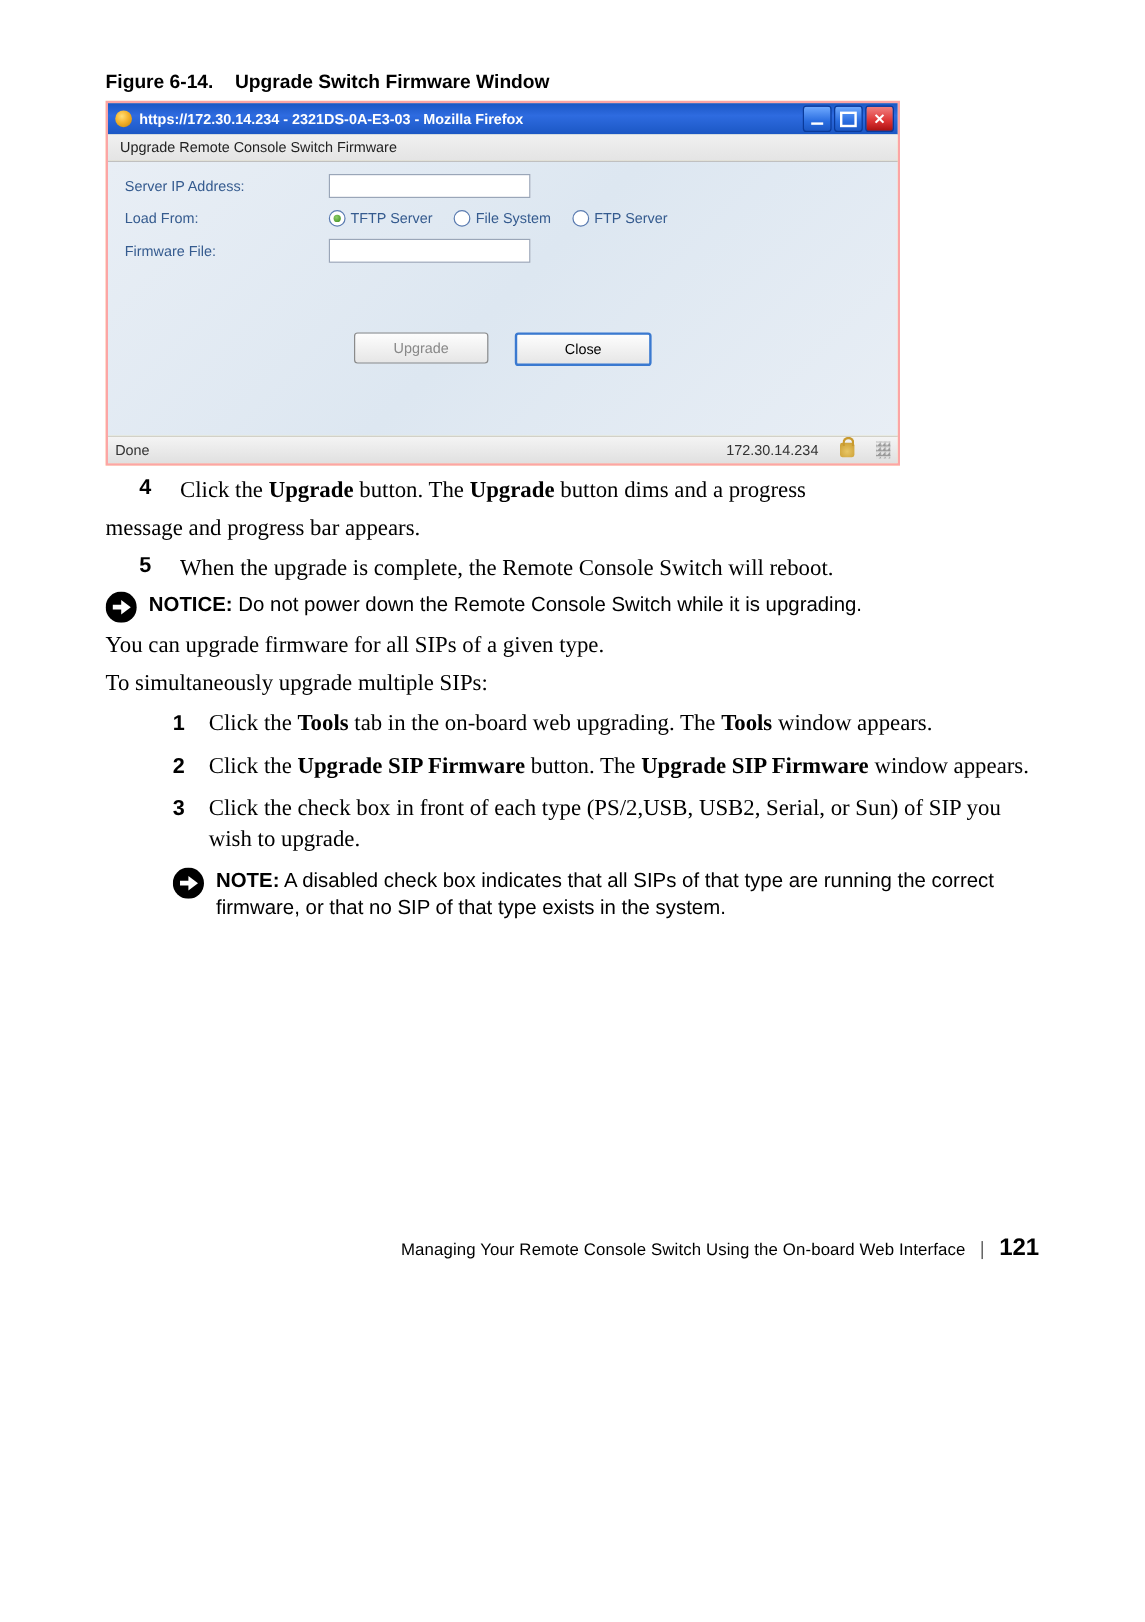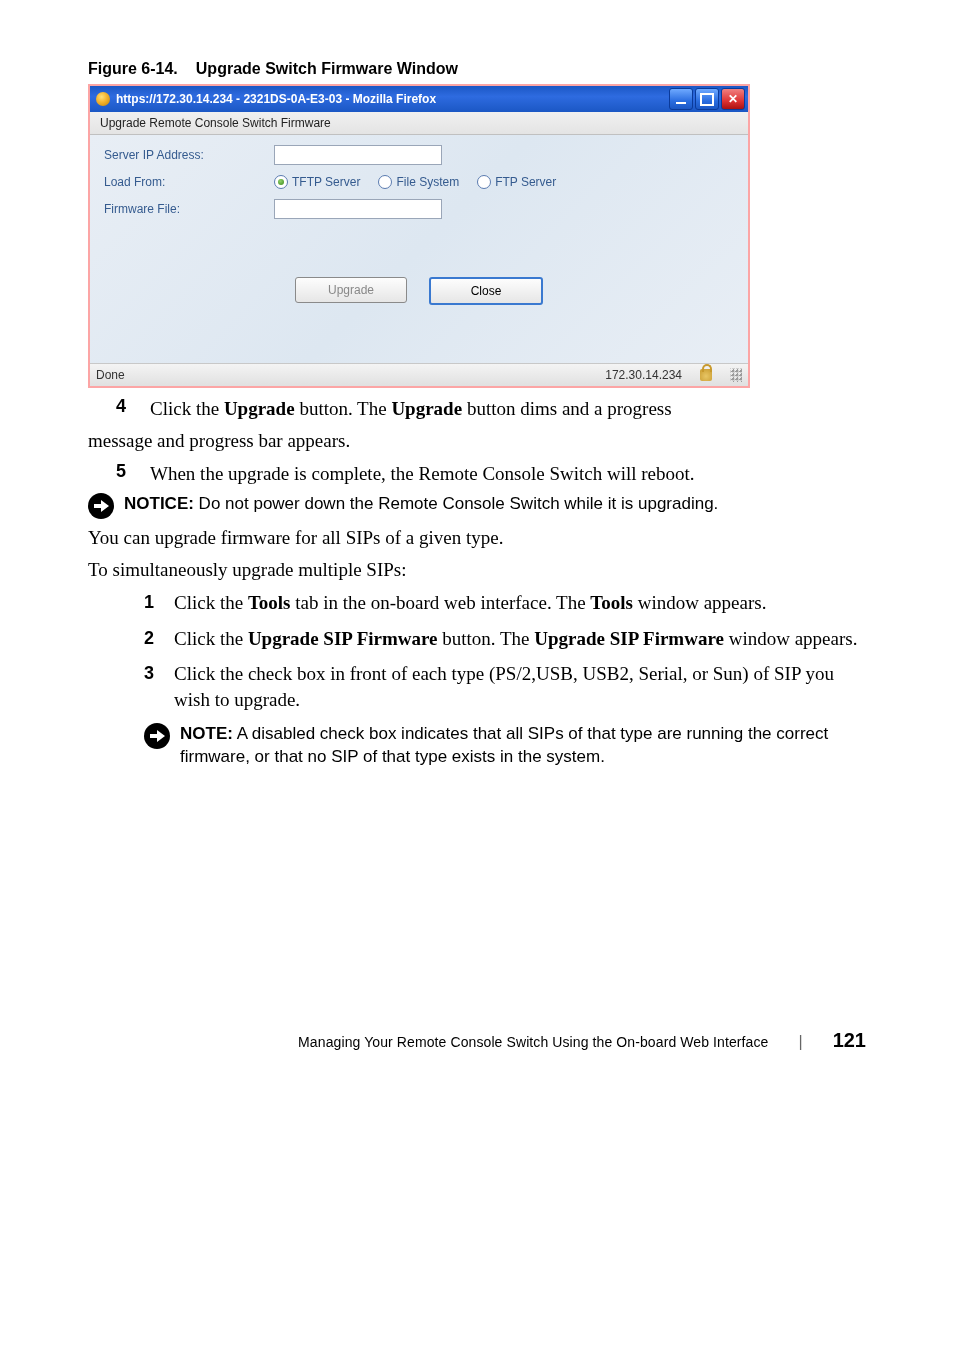--- a/index.html
+++ b/index.html
@@ -226,21 +226,21 @@
   ol.steps .txt {
     font-size: 19px;
     line-height: 1.35;
   }
   strong.ui { font-weight: bold; font-family: Georgia, 'Times New Roman', serif; }
   .footer {
     margin-top: 260px;
     display: flex;
     justify-content: flex-end;
     align-items: baseline;
-    gap: 30px;
+    gap: 12px;
     font-family: Arial, Helvetica, sans-serif;
   }
   .footer .ftext { font-size: 14px; color: #000; letter-spacing: 0.1px; }
   .footer .sep { color: #666; }
   .footer .pnum { font-weight: bold; font-size: 20px; }
 </style>
 </head>
 <body>
 
 <div class="page">
@@ -324,21 +324,21 @@
         </svg>
       <div class="notice-text"><span class="notice-label">NOTICE:</span><span> Do not power down the Remote Console Switch while it is upgrading.</span></div>
     </div>
 
     <p class="plain">You can upgrade firmware for all SIPs of a given type.</p>
     <p class="plain">To simultaneously upgrade multiple SIPs:</p>
 
     <ol class="steps">
       <li>
         <span class="num">1</span>
-        <span class="txt"><span>Click the </span><strong class="ui">Tools</strong><span> tab in the on-board web interface. The </span><strong class="ui">Tools</strong><span> window appears.</span></span>
+        <span class="txt"><span>Click the </span><strong class="ui">Tools</strong><span> tab in the on-board web upgrading. The </span><strong class="ui">Tools</strong><span> window appears.</span></span>
       </li>
       <li>
         <span class="num">2</span>
         <span class="txt"><span>Click the </span><strong class="ui">Upgrade SIP Firmware</strong><span> button. The </span><strong class="ui">Upgrade SIP Firmware</strong><span> window appears.</span></span>
       </li>
       <li>
         <span class="num">3</span>
         <span class="txt">Click the check box in front of each type (PS/2,USB, USB2, Serial, or Sun) of SIP you wish to upgrade.</span>
       </li>
     </ol>

